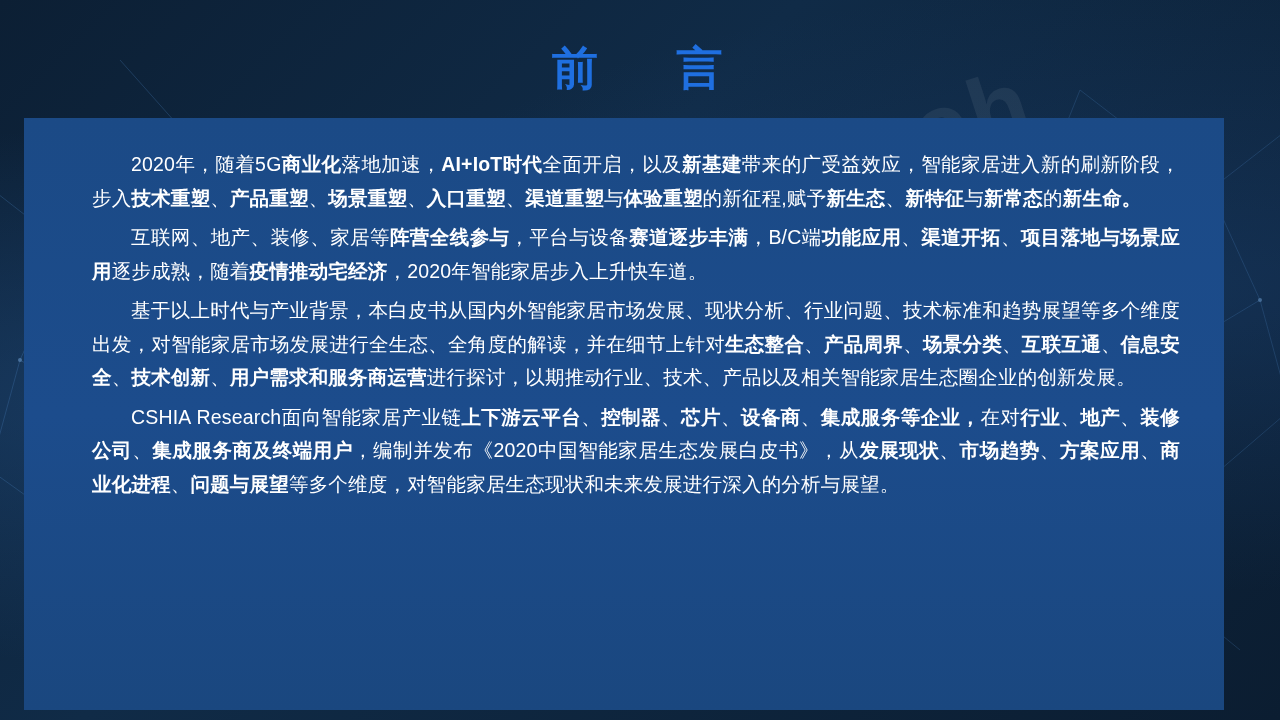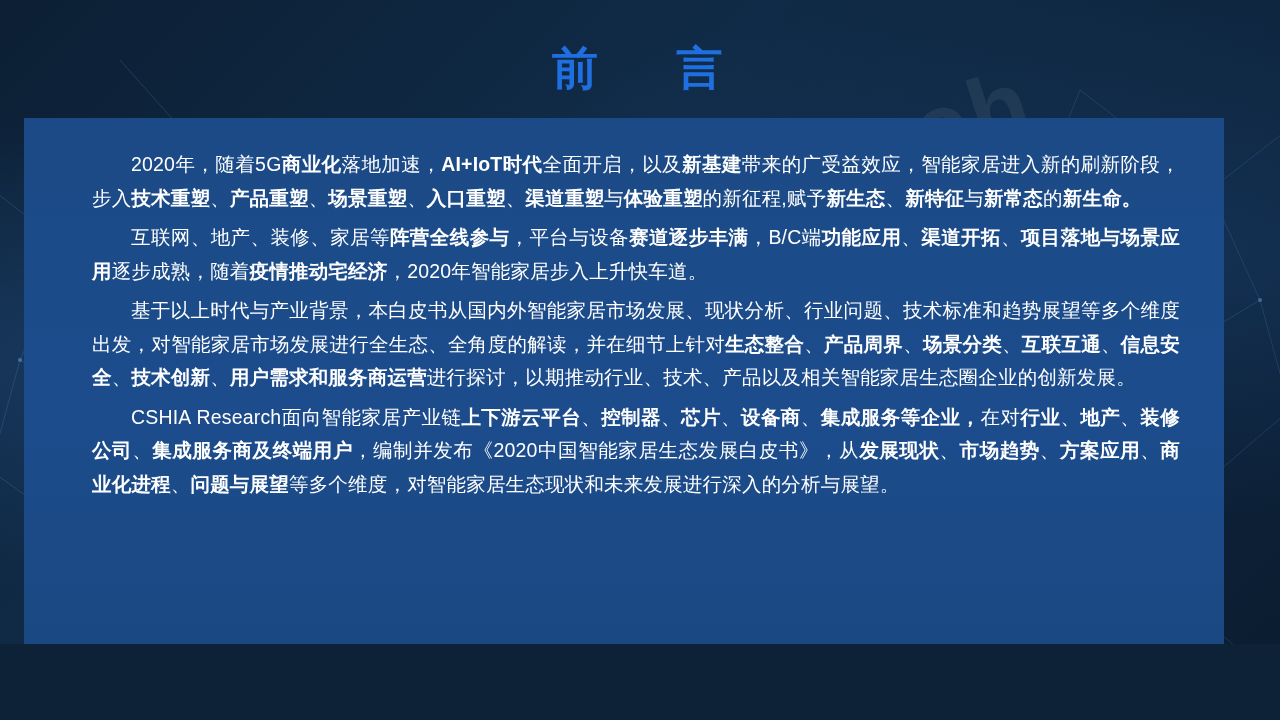--- a/index.html
+++ b/index.html
@@ -9,21 +9,21 @@
   body {
     width: 1280px;
     height: 720px;
     overflow: hidden;
     background: #0d2137;
     font-family: "Liberation Sans", sans-serif;
   }
   .slide {
     position: relative;
     width: 1280px;
-    height: 644px;
+    height: 720px;
     background:
       radial-gradient(ellipse at 12% 55%, rgba(40,90,150,0.38) 0%, rgba(13,33,55,0) 48%),
       radial-gradient(ellipse at 92% 40%, rgba(35,80,140,0.30) 0%, rgba(13,33,55,0) 50%),
       linear-gradient(135deg, #0c1f34 0%, #102b47 40%, #0b1d31 100%);
     overflow: hidden;
   }
   
   .net {
     position: absolute;
     top: 0;

